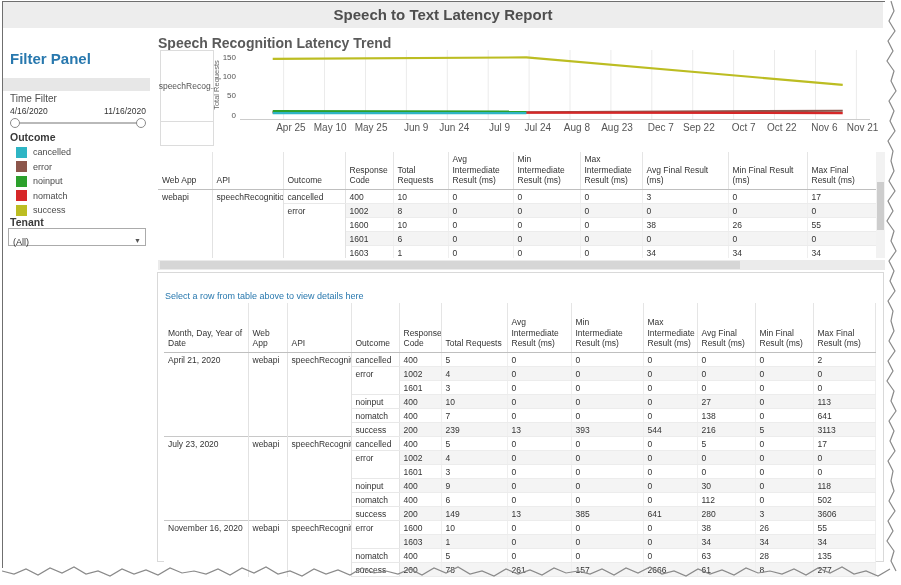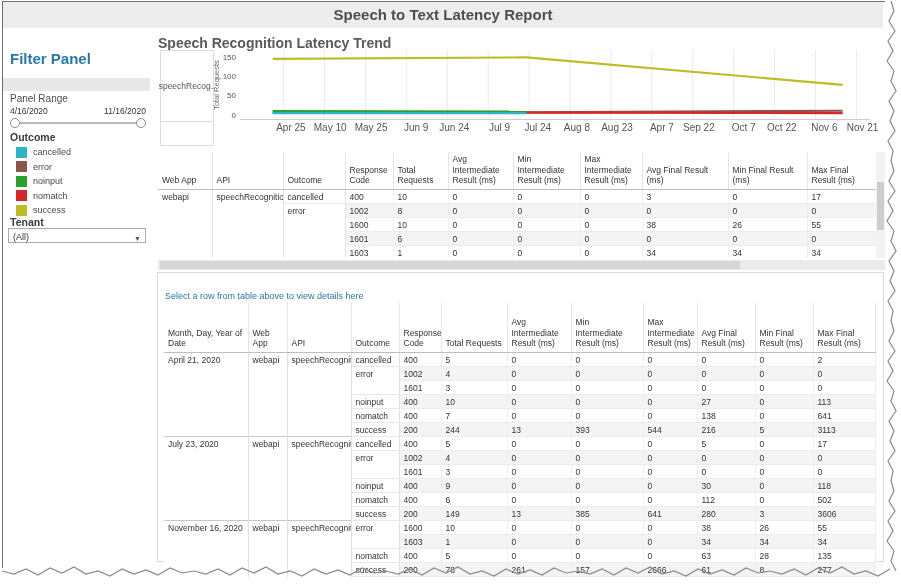--- a/index.html
+++ b/index.html
@@ -24,22 +24,22 @@
   .slider .handle { position:absolute; top:1px; width:8px; height:8px; background:#fff;
                     border:1.5px solid #8b8b8b; border-radius:50%; }
   .slider .handle.left { left:0; } .slider .handle.right { right:0; }
   .out-label { position:absolute; left:10px; top:131px; font-size:10.5px; font-weight:bold; color:#3a3a3a; }
   #legend { position:absolute; left:16px; top:145px; }
   .leg-row { display:flex; align-items:center; height:14.5px; }
   .leg-sw  { width:11px; height:11px; margin-right:6px; }
   .leg-tx  { font-size:9px; color:#4a4a4a; }
   .ten-label { position:absolute; left:10px; top:216px; font-size:10.5px; font-weight:bold; color:#3a3a3a; }
   .dropdown { position:absolute; left:8px; top:228px; width:138px; height:15px;
-              border:1px solid #ababab; background:#fff; display:flex; align-items:flex-end;
-              justify-content:space-between; padding:0 4px; box-sizing:border-box; }
+              border:1px solid #ababab; background:#fff; display:flex; align-items:flex-start;
+              justify-content:space-between; padding:8px 4px; box-sizing:border-box; }
   .dropdown .dd-val { font-size:9px; color:#333; }
   .dropdown .caret  { font-size:7px; color:#555; }
   
   .sec-title { font-size:14px; font-weight:bold; color:#5a5a5a; }
   .t1 { position:absolute; left:158px; top:35px; }
   .rl-cell  { position:absolute; left:160px; top:50px; width:52px; height:70px;
               border:1px solid #dcdcdc; display:flex; align-items:center; justify-content:center;
               font-size:8.5px; color:#555; }
   .rl-cell2 { position:absolute; left:160px; top:120px; width:52px; height:25px;
               border:1px solid #dcdcdc; border-top:none; }
@@ -81,21 +81,21 @@
 </head>
 <body>
 
 <div class="frame"></div>
 <div class="titlebar">
   <span>Speech to Text Latency Report</span>
 </div>
 
 <div class="fp-title">Filter Panel</div>
 <div class="fp-bar"></div>
-<div class="tr-label">Panel Range</div>
+<div class="tr-label">Time Filter</div>
 <div class="tr-dates">
   <span>4/16/2020</span>
   <span>11/16/2020</span>
 </div>
 <div class="slider">
   <div class="track"></div>
   <div class="handle left"></div>
   <div class="handle right"></div>
 </div>
 <div class="out-label">Outcome</div>
@@ -163,21 +163,21 @@
     </svg>
 <span class="xtick" style="left: 43.6364px;">Apr 25</span>
     <span class="xtick" style="left: 84.5455px;">May 10</span>
     <span class="xtick" style="left: 125.455px;">May 25</span>
     <span class="xtick" style="left: 166.364px;">Jun 9</span>
     <span class="xtick" style="left: 207.273px;">Jun 24</span>
     <span class="xtick" style="left: 248.182px;">Jul 9</span>
     <span class="xtick" style="left: 289.091px;">Jul 24</span>
     <span class="xtick" style="left: 328px;">Aug 8</span>
     <span class="xtick" style="left: 370.909px;">Aug 23</span>
-    <span class="xtick" style="left: 411.818px;">Apr 7</span>
+    <span class="xtick" style="left: 411.818px;">Dec 7</span>
     <span class="xtick" style="left: 452.727px;">Sep 22</span>
     <span class="xtick" style="left: 493.636px;">Oct 7</span>
     <span class="xtick" style="left: 534.545px;">Oct 22</span>
     <span class="xtick" style="left: 575.455px;">Nov 6</span>
     <span class="xtick" style="left: 616.364px;">Nov 21</span>
   </div>
 
 <div id="summary-wrap">
   <table id="summary-table" style="width: 718px;">
       <colgroup>
@@ -360,21 +360,21 @@
           <td class="v">0</td>
           <td class="v">0</td>
           <td class="v">0</td>
           <td class="v">138</td>
           <td class="v">0</td>
           <td class="v">641</td>
         </tr>
         <tr>
           <td class="dim oc" rowspan="1">success</td>
           <td class="v band">200</td>
-          <td class="v band">244</td>
+          <td class="v band">239</td>
           <td class="v band">13</td>
           <td class="v band">393</td>
           <td class="v band">544</td>
           <td class="v band">216</td>
           <td class="v band">5</td>
           <td class="v band">3113</td>
         </tr>
         <tr class="gstart">
           <td class="dim" rowspan="6">July 23, 2020</td>
           <td class="dim" rowspan="6">webapi</td>

